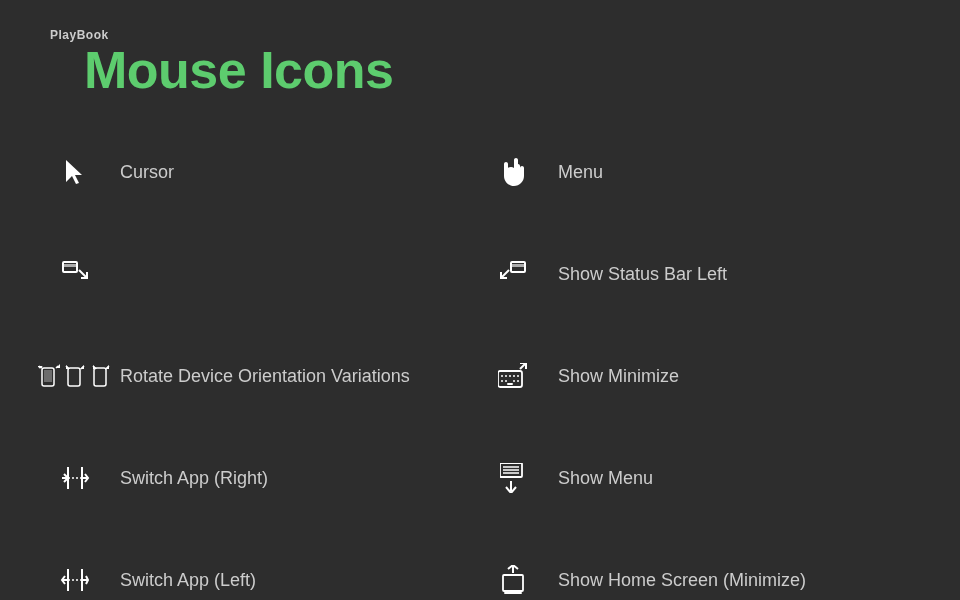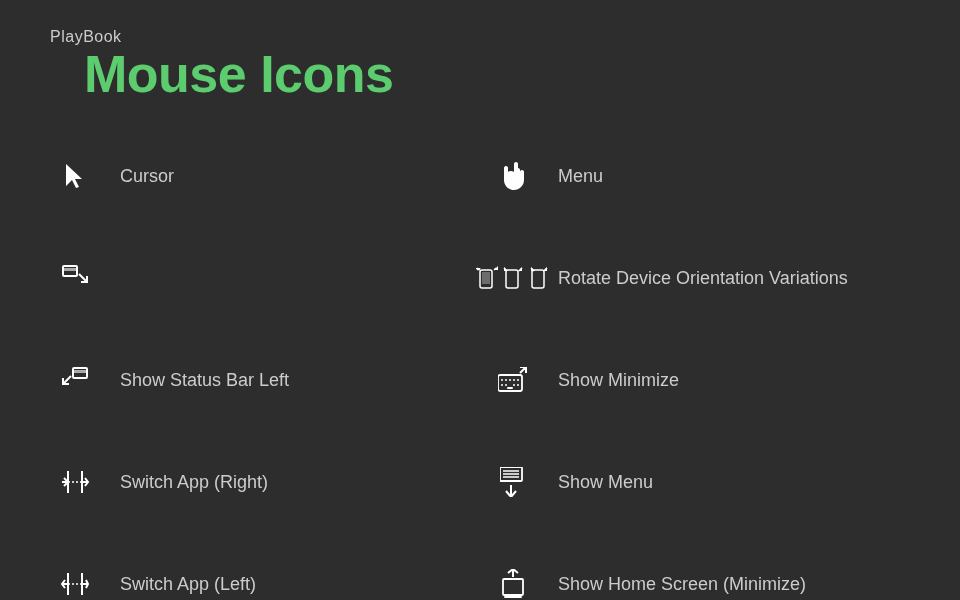--- a/index.html
+++ b/index.html
@@ -11,23 +11,23 @@
       width: 960px;
       height: 600px;
       overflow: hidden;
     }
 
     .header {
       padding: 28px 50px 20px 50px;
     }
 
     .header-subtitle {
-      font-size: 16px;
+      font-size: 12px;
       color: #cccccc;
-      font-weight: 400;
+      font-weight: 700;
       letter-spacing: 0.5px;
     }
 
     .header-title {
       font-size: 52px;
       font-weight: 700;
       color: #5dcc6e;
       line-height: 1.1;
       letter-spacing: -0.5px;
       margin-left: 34px;
@@ -107,20 +107,33 @@
   <div class="item">
     <div class="icon-box">
       <svg width="28" height="28" viewBox="0 0 28 28">
 
         <rect x="2" y="2" width="14" height="10" rx="1" fill="none" stroke="white" stroke-width="2"></rect>
         <rect x="2" y="4" width="14" height="3" fill="white" opacity="0.6"></rect>
         <line x1="18" y1="10" x2="26" y2="18" stroke="white" stroke-width="2"></line>
         <polyline points="20,18 26,18 26,12" fill="none" stroke="white" stroke-width="2"></polyline>
       </svg>
     </div>
+  </div>
+
+  <div class="item">
+    <div class="icon-box">
+      <svg width="28" height="28" viewBox="0 0 28 28">
+
+        <rect x="12" y="2" width="14" height="10" rx="1" fill="none" stroke="white" stroke-width="2"></rect>
+        <rect x="12" y="4" width="14" height="3" fill="white" opacity="0.6"></rect>
+        <line x1="10" y1="10" x2="2" y2="18" stroke="white" stroke-width="2"></line>
+        <polyline points="8,18 2,18 2,12" fill="none" stroke="white" stroke-width="2"></polyline>
+      </svg>
+    </div>
+    <span class="item-label">Show Status Bar Left</span>
   </div>
 
   <div class="item">
     <div class="icon-box">
       <div class="rotate-device-group">
 
         <svg width="22" height="24" viewBox="0 0 22 24">
           <rect x="4" y="4" width="12" height="18" rx="2" fill="none" stroke="white" stroke-width="1.5"></rect>
           <rect x="6" y="6" width="8" height="12" fill="white" opacity="0.3"></rect>
           <path d="M0 0 L4 4 L0 4 Z" fill="white" transform="translate(0,0) rotate(-45,2,2)"></path>
@@ -142,33 +155,20 @@
           <line x1="3" y1="2" x2="6" y2="5" stroke="white" stroke-width="1.5"></line>
           <line x1="19" y1="2" x2="16" y2="5" stroke="white" stroke-width="1.5"></line>
         </svg>
       </div>
     </div>
     <span class="item-label">Rotate Device Orientation Variations</span>
   </div>
 
   <div class="item">
     <div class="icon-box">
-      <svg width="28" height="28" viewBox="0 0 28 28">
-
-        <rect x="12" y="2" width="14" height="10" rx="1" fill="none" stroke="white" stroke-width="2"></rect>
-        <rect x="12" y="4" width="14" height="3" fill="white" opacity="0.6"></rect>
-        <line x1="10" y1="10" x2="2" y2="18" stroke="white" stroke-width="2"></line>
-        <polyline points="8,18 2,18 2,12" fill="none" stroke="white" stroke-width="2"></polyline>
-      </svg>
-    </div>
-    <span class="item-label">Show Status Bar Left</span>
-  </div>
-
-  <div class="item">
-    <div class="icon-box">
       <svg width="30" height="26" viewBox="0 0 30 26">
 
         <rect x="0" y="8" width="24" height="16" rx="2" fill="none" stroke="white" stroke-width="1.8"></rect>
         <line x1="4" y1="13" x2="4" y2="13" stroke="white" stroke-width="2" stroke-linecap="round"></line>
         <line x1="8" y1="13" x2="8" y2="13" stroke="white" stroke-width="2" stroke-linecap="round"></line>
         <line x1="12" y1="13" x2="12" y2="13" stroke="white" stroke-width="2" stroke-linecap="round"></line>
         <line x1="16" y1="13" x2="16" y2="13" stroke="white" stroke-width="2" stroke-linecap="round"></line>
         <line x1="20" y1="13" x2="20" y2="13" stroke="white" stroke-width="2" stroke-linecap="round"></line>
         <line x1="4" y1="18" x2="4" y2="18" stroke="white" stroke-width="2" stroke-linecap="round"></line>
         <line x1="8" y1="18" x2="8" y2="18" stroke="white" stroke-width="2" stroke-linecap="round"></line>

